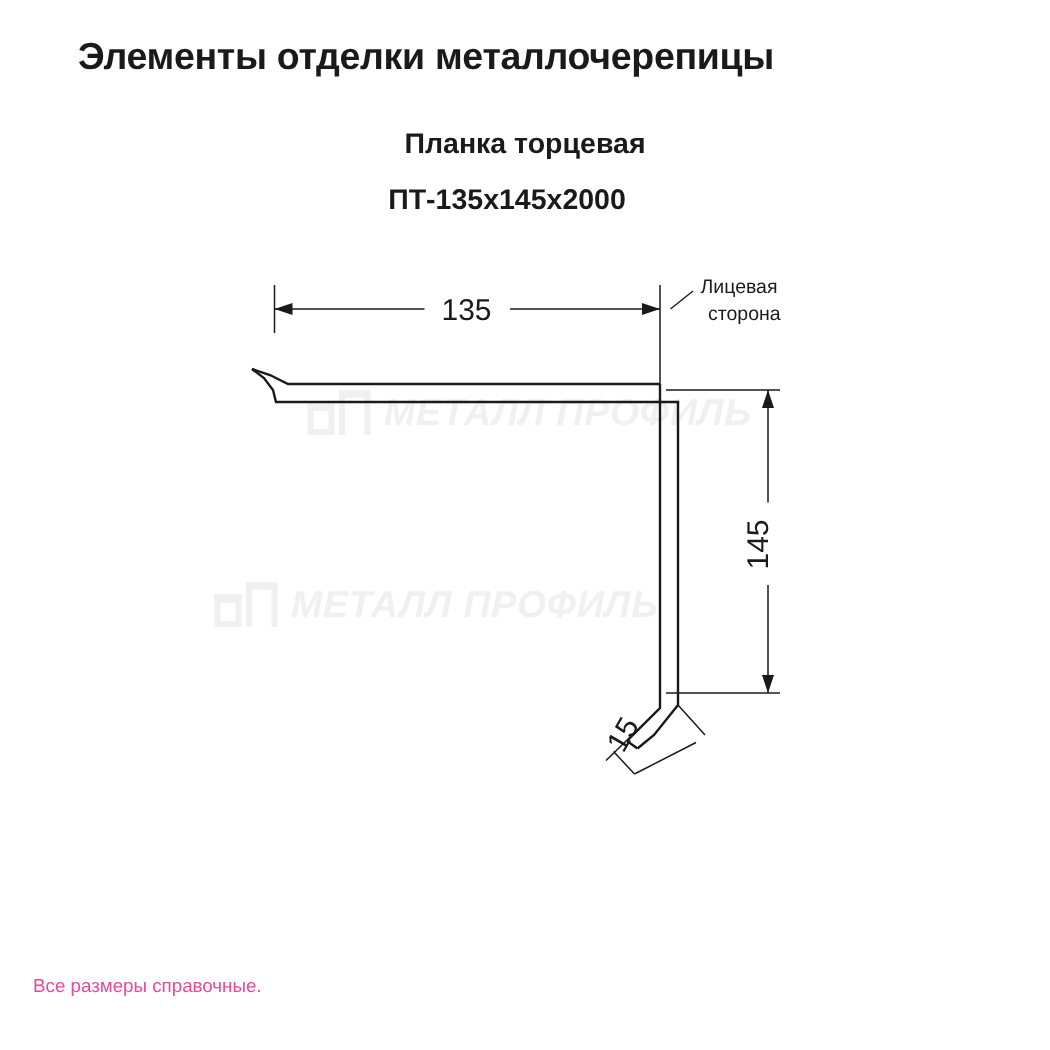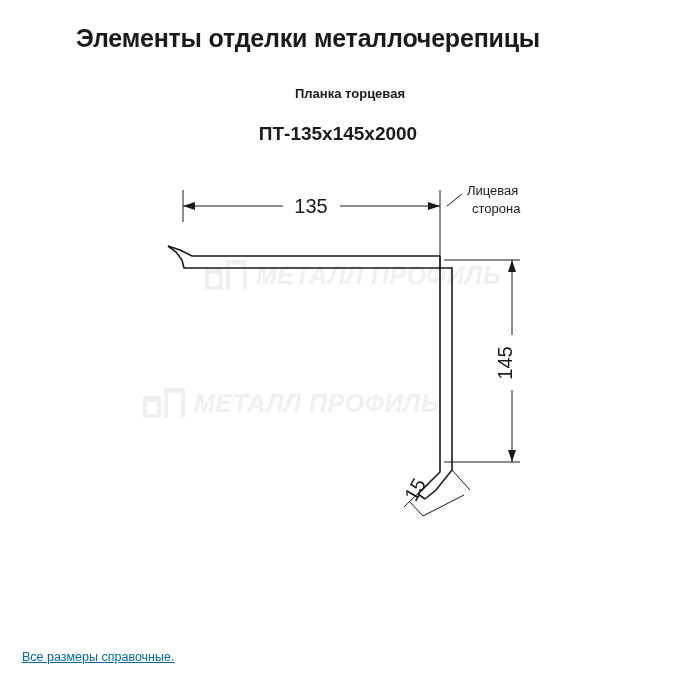--- a/index.html
+++ b/index.html
@@ -21,29 +21,28 @@
   }
   .title {
     position: absolute;
     top: 24px;
     left: 0;
     width: 568px;
     text-align: center;
     font-size: 25px;
     font-weight: bold;
     letter-spacing: -0.2px;
-    margin-left: 24px;
   }
   .subtitle {
     position: absolute;
     top: 86px;
     left: 0;
     width: 700px;
     text-align: center;
-    font-size: 13px;
+    font-size: 19px;
     font-weight: bold;
   }
   .code {
     position: absolute;
     top: 123px;
     left: 0;
     width: 676px;
     text-align: center;
     font-size: 19px;
     font-weight: bold;
@@ -86,22 +85,21 @@
   .wm-logo .bar {
     position: absolute;
     background: #e2e2e2;
   }
   .wm-1 { top: 110px; left: 205px; }
   .wm-2 { top: 238px; left: 143px; }
   .footnote {
     position: absolute;
     left: 22px;
     font-size: 12.5px;
-    color: #0369a1;
-    text-decoration: underline;
+    color: #ec4899;
   }
   .footnote-1 { top: 650px; }
   .footnote-2 { top: 669px; }
   svg text {
     font-family: "Liberation Sans", sans-serif;
     fill: #1a1a1a;
   }
   .dim-label {
     font-size: 20px;
   }

